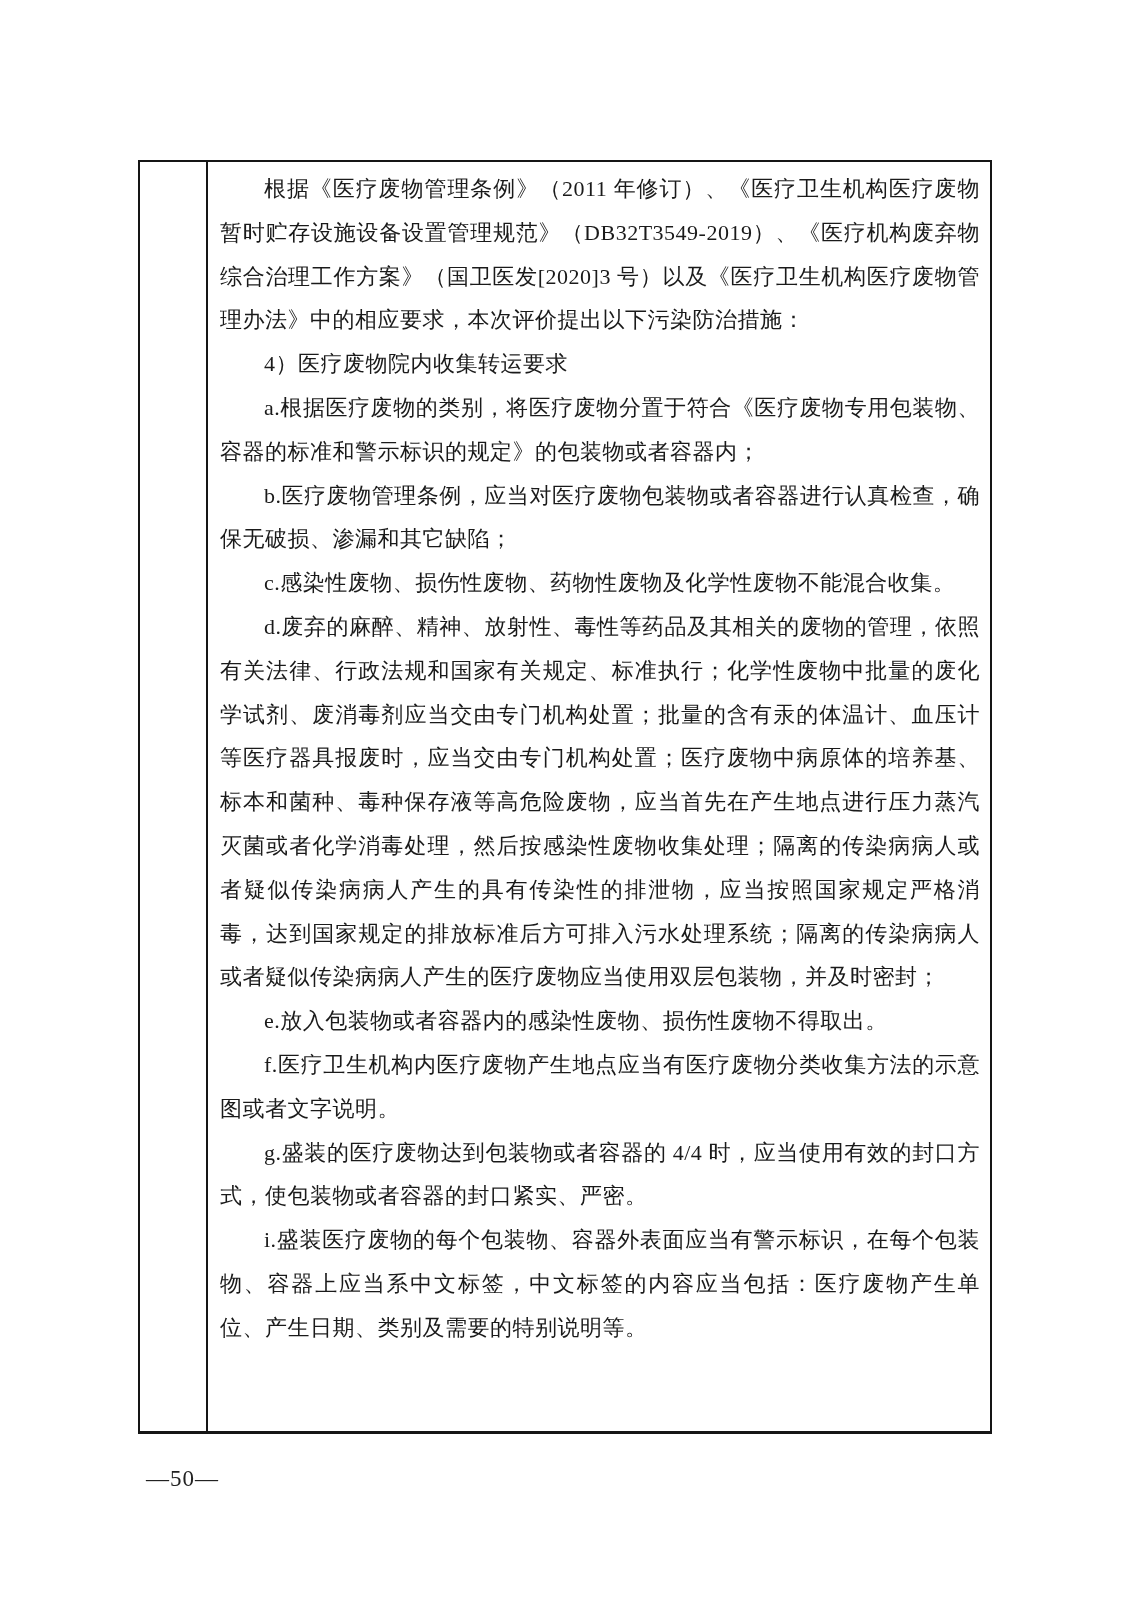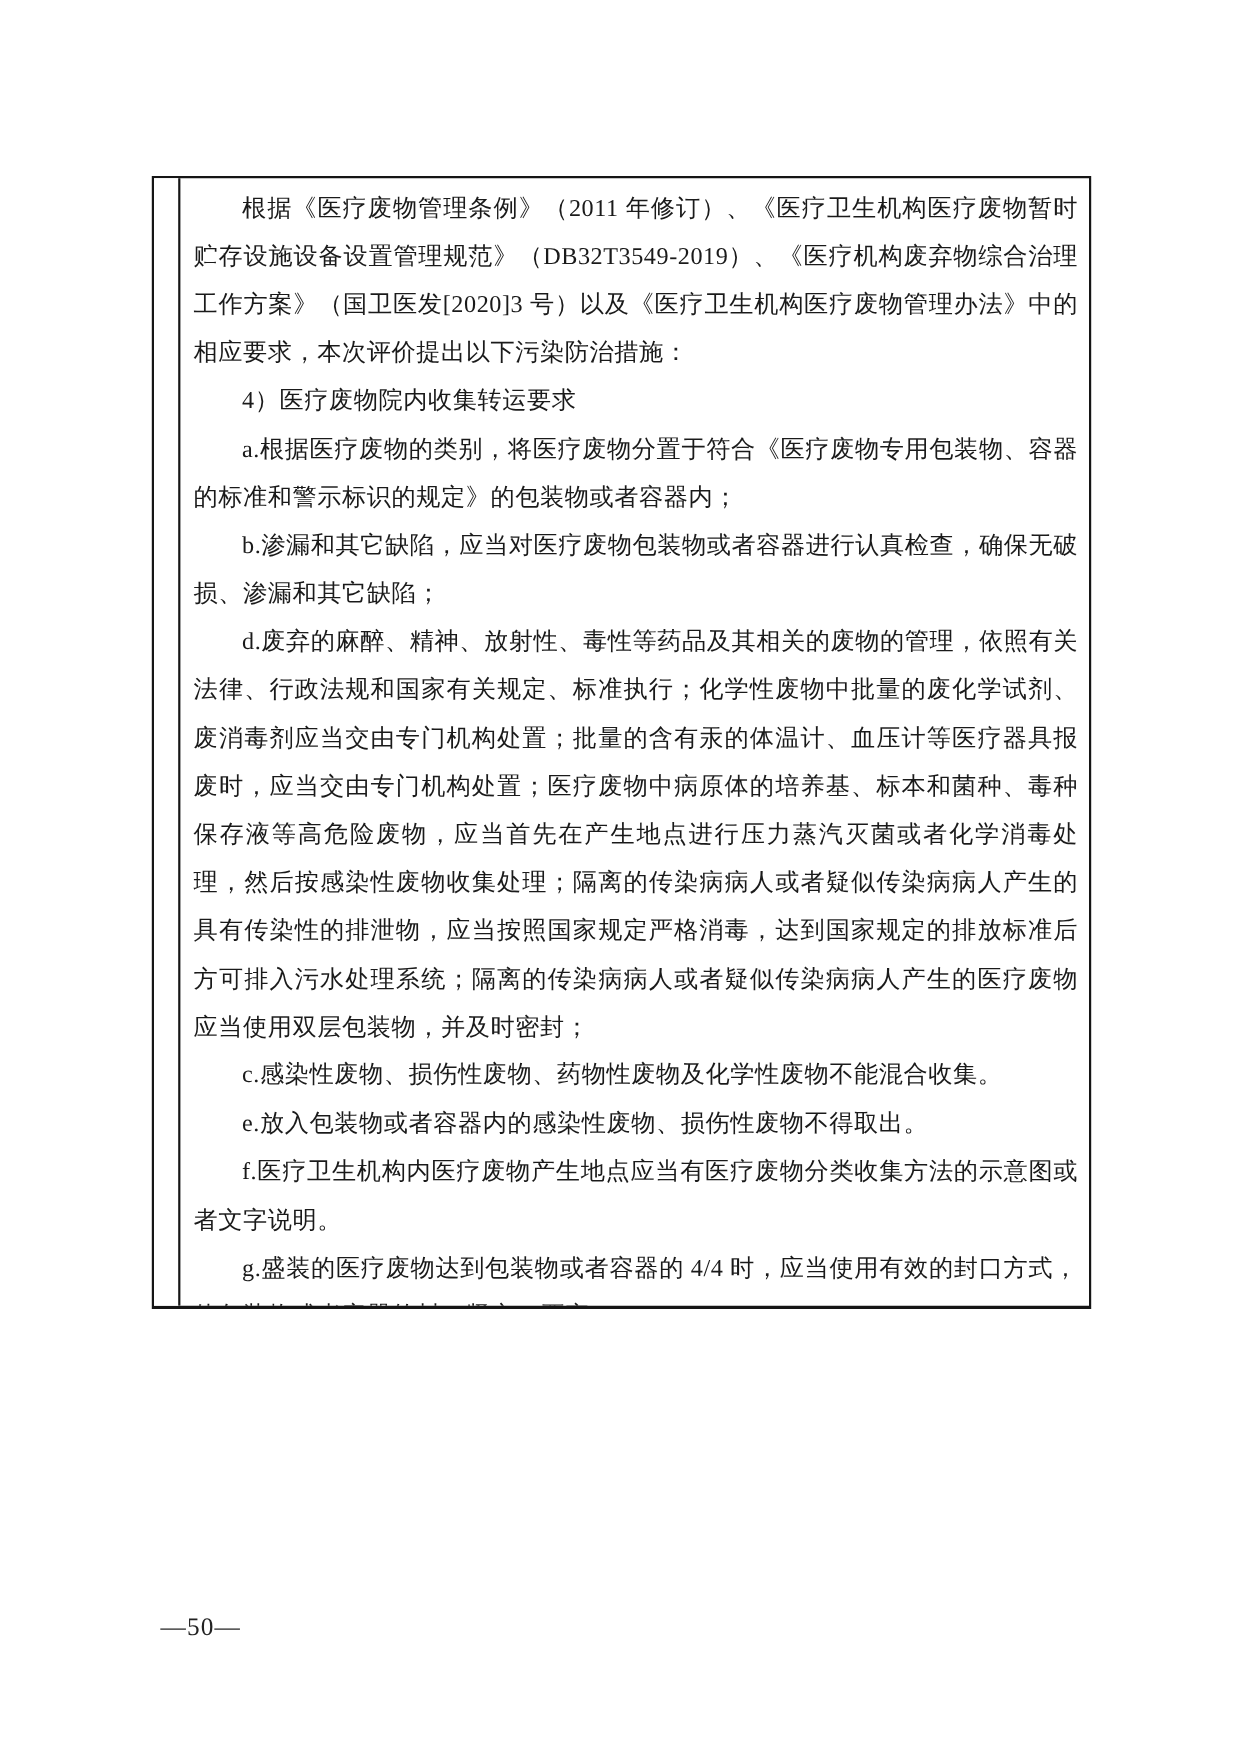--- a/index.html
+++ b/index.html
@@ -14,25 +14,26 @@
     width: 1131px;
     height: 1600px;
     background: #ffffff;
     overflow: hidden;
   }
   .content-box {
     position: absolute;
     left: 138px;
     top: 160px;
     width: 854px;
-    height: 1030px;
+    height: 1274px;
     border: 2px solid #151515;
     border-bottom-width: 3px;
     display: flex;
     background: #ffffff;
+    padding-left: 44px;
   }
   .left-col {
     flex: none;
     width: 24px;
     border-right: 2px solid #151515;
     background: #ffffff;
   }
   .text-col {
     flex: 1;
     padding: 5px 10px 0 12px;
@@ -59,23 +60,24 @@
 <body>
 
 <div class="page">
   <div class="content-box">
     <div class="left-col"></div>
     <div class="text-col">
       <div id="paragraphs">
           <p class="para">根据《医疗废物管理条例》（2011 年修订）、《医疗卫生机构医疗废物暂时贮存设施设备设置管理规范》（DB32T3549-2019）、《医疗机构废弃物综合治理工作方案》（国卫医发[2020]3 号）以及《医疗卫生机构医疗废物管理办法》中的相应要求，本次评价提出以下污染防治措施：</p>
           <p class="para">4）医疗废物院内收集转运要求</p>
           <p class="para">a.根据医疗废物的类别，将医疗废物分置于符合《医疗废物专用包装物、容器的标准和警示标识的规定》的包装物或者容器内；</p>
-          <p class="para">b.渗漏和其它缺陷，应当对医疗废物包装物或者容器进行认真检查，确保无破损、渗漏和其它缺陷；</p>
+          <p class="para">b.医疗废物管理条例，应当对医疗废物包装物或者容器进行认真检查，确保无破损、渗漏和其它缺陷；</p>
+          <p class="para">c.感染性废物、损伤性废物、药物性废物及化学性废物不能混合收集。</p>
           <p class="para">d.废弃的麻醉、精神、放射性、毒性等药品及其相关的废物的管理，依照有关法律、行政法规和国家有关规定、标准执行；化学性废物中批量的废化学试剂、废消毒剂应当交由专门机构处置；批量的含有汞的体温计、血压计等医疗器具报废时，应当交由专门机构处置；医疗废物中病原体的培养基、标本和菌种、毒种保存液等高危险废物，应当首先在产生地点进行压力蒸汽灭菌或者化学消毒处理，然后按感染性废物收集处理；隔离的传染病病人或者疑似传染病病人产生的具有传染性的排泄物，应当按照国家规定严格消毒，达到国家规定的排放标准后方可排入污水处理系统；隔离的传染病病人或者疑似传染病病人产生的医疗废物应当使用双层包装物，并及时密封；</p>
-          <p class="para">c.感染性废物、损伤性废物、药物性废物及化学性废物不能混合收集。</p>
           <p class="para">e.放入包装物或者容器内的感染性废物、损伤性废物不得取出。</p>
           <p class="para">f.医疗卫生机构内医疗废物产生地点应当有医疗废物分类收集方法的示意图或者文字说明。</p>
           <p class="para">g.盛装的医疗废物达到包装物或者容器的 4/4 时，应当使用有效的封口方式，使包装物或者容器的封口紧实、严密。</p>
+          <p class="para">i.盛装医疗废物的每个包装物、容器外表面应当有警示标识，在每个包装物、容器上应当系中文标签，中文标签的内容应当包括：医疗废物产生单位、产生日期、类别及需要的特别说明等。</p>
         </div>
     </div>
   </div>
   <div class="page-number">—50—</div>
 </div>
 
 </body></html>

